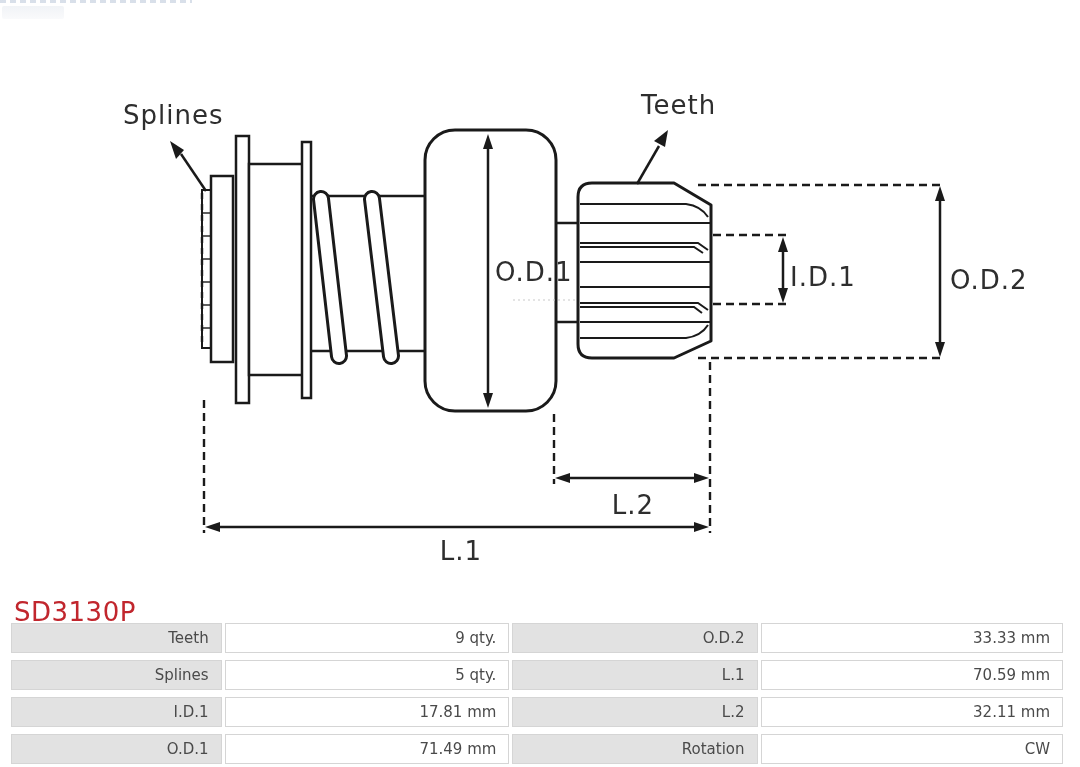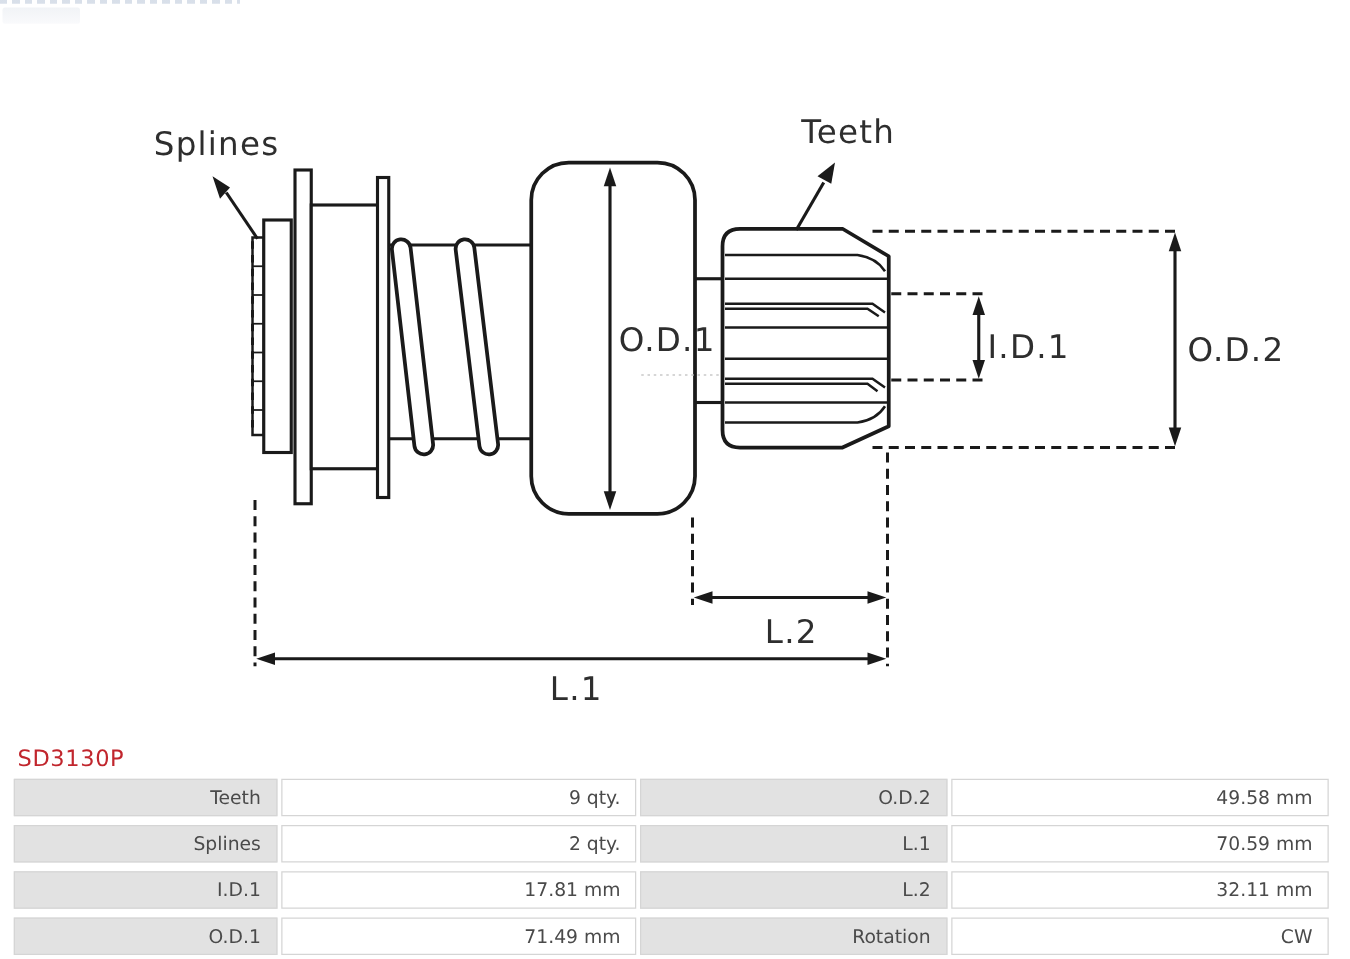--- a/index.html
+++ b/index.html
@@ -20,21 +20,21 @@
   }
   .diagram-svg{position:absolute;top:0;left:0;}
   .draw{stroke:#1a1a1a;fill:none;}
   .fillw{fill:#ffffff;}
   .dim-label{
     font-family:"DejaVu Sans",sans-serif;
     fill:#2e2e2e;font-size:26px;letter-spacing:1px;
   }
   .part-number{
     position:absolute;left:14px;top:597px;
-    font-size:18px;letter-spacing:.5px;color:#c1262d;
+    font-size:26px;letter-spacing:.5px;color:#c1262d;
   }
   table.specs{
     position:absolute;left:8px;top:616px;width:1058px;
     border-collapse:separate;border-spacing:3px 7px;
     table-layout:fixed;
   }
   table.specs td{
     height:30px;box-sizing:border-box;
     border:1px solid #d5d5d5;
     font-size:15px;color:#4a4a4a;
@@ -172,25 +172,25 @@
     <col style="width:20.2%">
       <col style="width:27.3%">
       <col style="width:23.5%">
       <col style="width:29%">
   </colgroup>
   <tbody>
     <tr>
       <td class="lbl">Teeth</td>
       <td class="val">9 qty.</td>
       <td class="lbl">O.D.2</td>
-      <td class="val">49.58 mm</td>
+      <td class="val">33.33 mm</td>
     </tr>
     <tr>
       <td class="lbl">Splines</td>
-      <td class="val">2 qty.</td>
+      <td class="val">5 qty.</td>
       <td class="lbl">L.1</td>
       <td class="val">70.59 mm</td>
     </tr>
     <tr>
       <td class="lbl">I.D.1</td>
       <td class="val">17.81 mm</td>
       <td class="lbl">L.2</td>
       <td class="val">32.11 mm</td>
     </tr>
     <tr>

